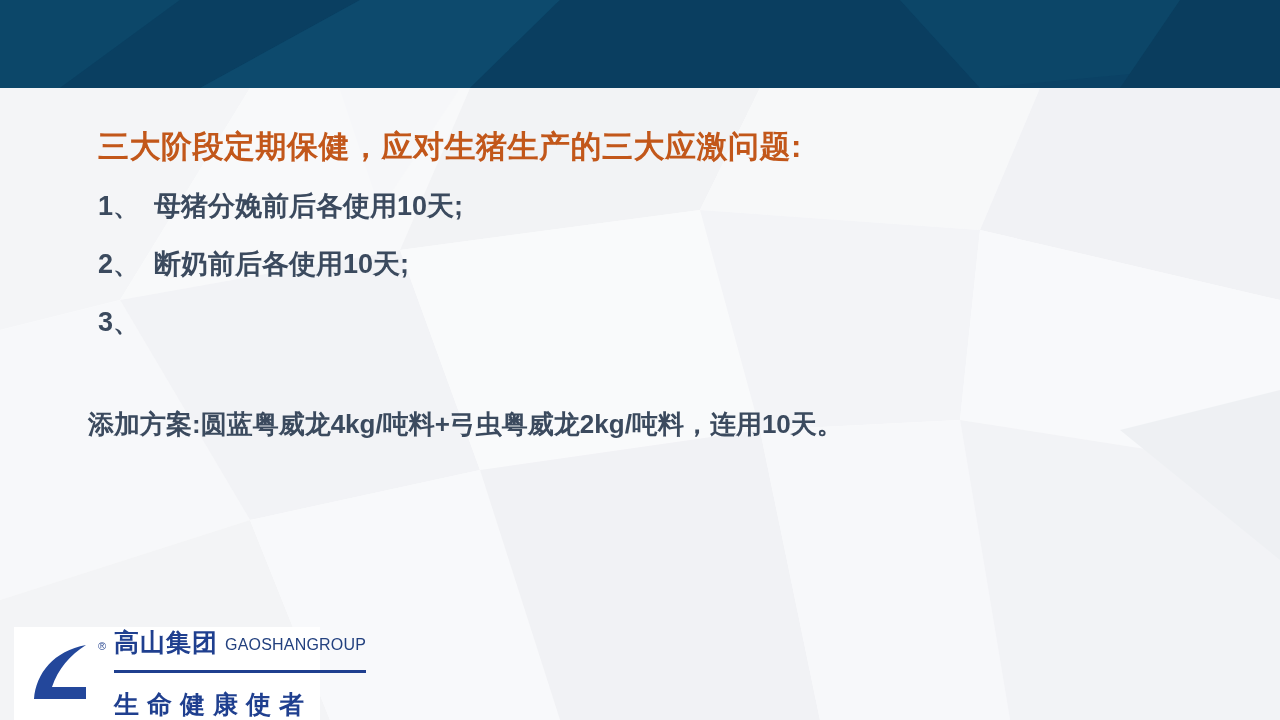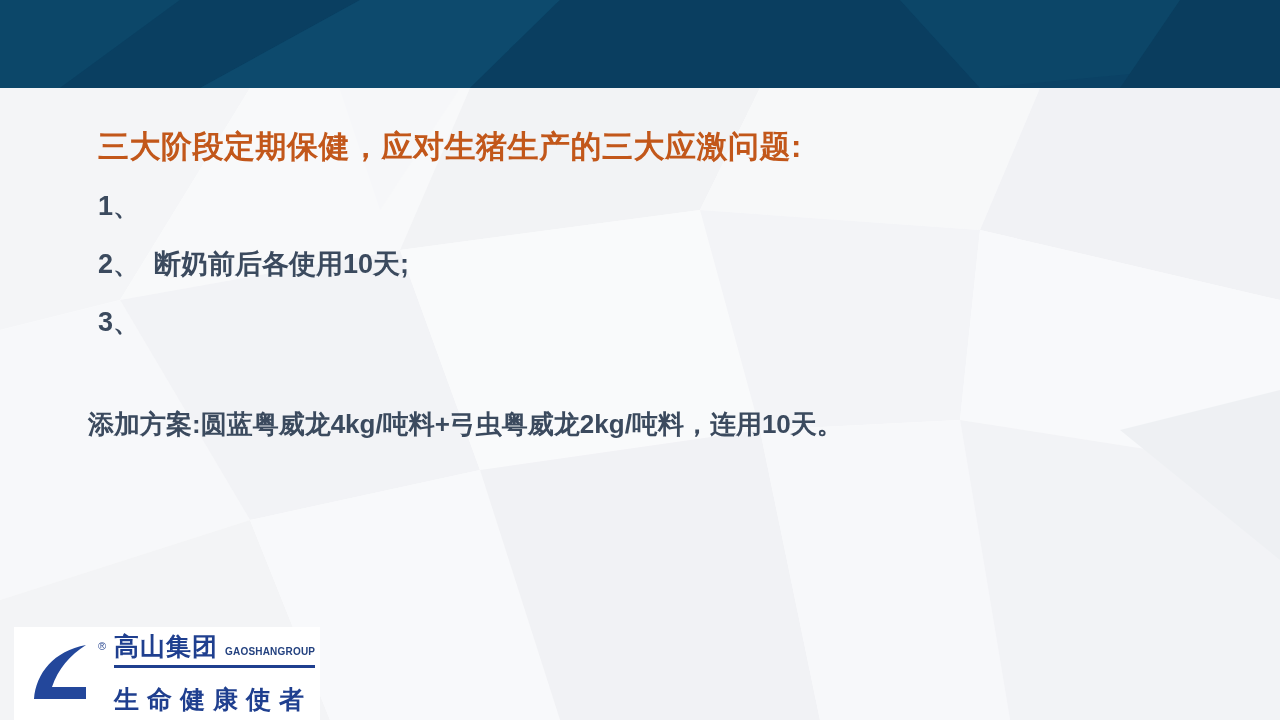--- a/index.html
+++ b/index.html
@@ -130,32 +130,32 @@
     line-height: 1;
   }
   .logo-text {
     margin-left: 6px;
     flex: 0 0 auto;
   }
   .logo-row-top {
     display: flex;
     align-items: flex-end;
     gap: 7px;
-    padding-bottom: 6px;
+    padding-bottom: 15px;
   }
   .logo-cn-main {
     font-size: 25px;
     font-weight: bold;
     color: #1f3f8f;
     letter-spacing: 1px;
     line-height: 1;
   }
   .logo-en {
-    font-size: 10px;
-    font-weight: bold;
+    font-size: 16px;
+    font-weight: normal;
     color: #23417f;
     letter-spacing: 0.2px;
     line-height: 1;
     padding-bottom: 2px;
   }
   .logo-rule {
     height: 3px;
     background: #1f3f8f;
     width: 100%;
   }
@@ -207,20 +207,21 @@
   </div>
 
   <div class="content">
 
     <div class="slide-title">三大阶段定期保健，应对生猪生产的三大应激问题:</div>
 
     <div class="bullet-list">
 
       <div class="bullet-row">
         <span class="bullet-index">1、</span>
+        <span class="bullet-text">母猪分娩前后各使用10天;</span>
       </div>
 
       <div class="bullet-row">
         <span class="bullet-index">2、</span>
         <span class="bullet-text">断奶前后各使用10天;</span>
       </div>
 
       <div class="bullet-row">
         <span class="bullet-index">3、</span>
       </div>

